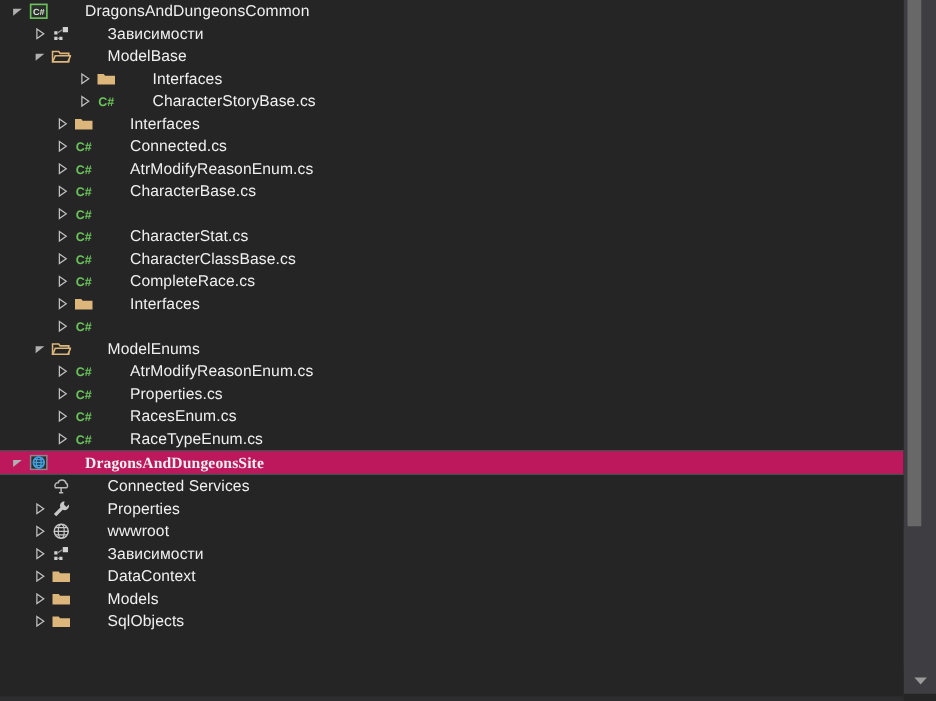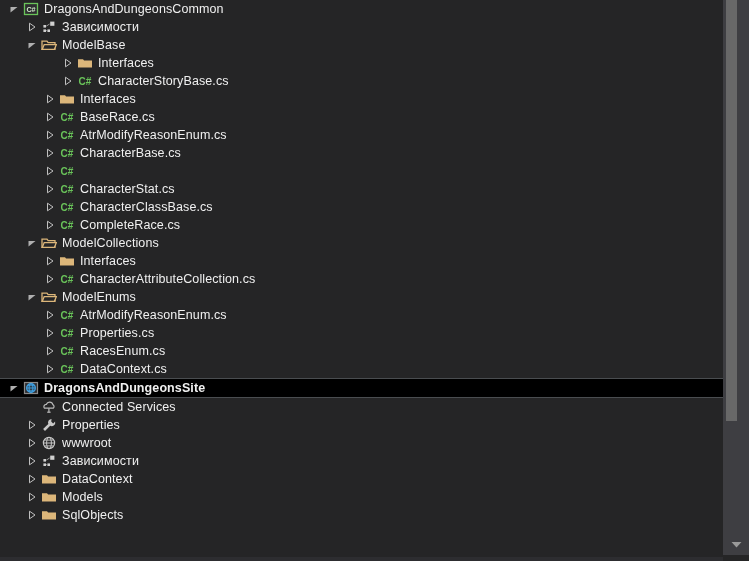--- a/index.html
+++ b/index.html
@@ -29,24 +29,25 @@
     position: relative;
     height: 18px;
     display: flex;
     align-items: center;
     white-space: nowrap;
     font-size: 12.5px;
     color: #f0f0f0;
     cursor: default;
   }
   .row.selected {
-    background: #000000;
+    background: #be185d;
     border-top: 1px solid #4a4d50;
     border-bottom: 1px solid #4a4d50;
     height: 20px;
+    font-family: Liberation Serif, serif;
   }
   .row.selected .label { font-weight: bold; }
 
   .expander {
     width: 16px; min-width: 16px;
     height: 18px;
     display: flex;
     align-items: center;
     justify-content: center;
   }
@@ -54,21 +55,21 @@
 
   .icon {
     width: 18px; min-width: 18px;
     height: 18px;
     display: flex;
     align-items: center;
     justify-content: center;
     margin-right: 4px;
   }
   .icon svg { display: block; }
-  .label { letter-spacing: 0.1px; }
+  .label { letter-spacing: 0.1px; margin-left: 24px; }
 
   
   #vscroll {
     position: absolute;
     top: 0; right: 0;
     width: 26px;
     height: 561px;
     background: #3e3e42;
   }
   #vthumb {
@@ -214,21 +215,21 @@
         <div class="expander">
           <svg width="10" height="10" viewBox="0 0 10 10">
             <path d="M2.5 1.2 L8 5 L2.5 8.8 Z" fill="none" stroke="#c0c0c0" stroke-width="1"></path>
           </svg>
         </div>
         <div class="icon">
           <svg width="16" height="16" viewBox="0 0 16 16">
             <text x="8" y="12" font-family="Liberation Sans, sans-serif" font-size="10" font-weight="bold" fill="#6ac45a" text-anchor="middle">C#</text>
           </svg>
         </div>
-        <span class="label">BaseRace.cs</span>
+        <span class="label">Connected.cs</span>
       </div>
       <div class="row">
         <div style="width: 42px; min-width: 42px; height: 18px;"></div>
         <div class="expander">
           <svg width="10" height="10" viewBox="0 0 10 10">
             <path d="M2.5 1.2 L8 5 L2.5 8.8 Z" fill="none" stroke="#c0c0c0" stroke-width="1"></path>
           </svg>
         </div>
         <div class="icon">
           <svg width="16" height="16" viewBox="0 0 16 16">
@@ -298,77 +299,61 @@
           <svg width="10" height="10" viewBox="0 0 10 10">
             <path d="M2.5 1.2 L8 5 L2.5 8.8 Z" fill="none" stroke="#c0c0c0" stroke-width="1"></path>
           </svg>
         </div>
         <div class="icon">
           <svg width="16" height="16" viewBox="0 0 16 16">
             <text x="8" y="12" font-family="Liberation Sans, sans-serif" font-size="10" font-weight="bold" fill="#6ac45a" text-anchor="middle">C#</text>
           </svg>
         </div>
         <span class="label">CompleteRace.cs</span>
+      </div>
+      <div class="row">
+        <div style="width: 42px; min-width: 42px; height: 18px;"></div>
+        <div class="expander">
+          <svg width="10" height="10" viewBox="0 0 10 10">
+            <path d="M2.5 1.2 L8 5 L2.5 8.8 Z" fill="none" stroke="#c0c0c0" stroke-width="1"></path>
+          </svg>
+        </div>
+        <div class="icon">
+          <svg width="16" height="16" viewBox="0 0 16 16">
+            <path d="M1 4.2 L6 4.2 L7.1 5.6 L15 5.6 L15 12.6 L1 12.6 Z" fill="#dcb67a"></path>
+          </svg>
+        </div>
+        <span class="label">Interfaces</span>
+      </div>
+      <div class="row">
+        <div style="width: 42px; min-width: 42px; height: 18px;"></div>
+        <div class="expander">
+          <svg width="10" height="10" viewBox="0 0 10 10">
+            <path d="M2.5 1.2 L8 5 L2.5 8.8 Z" fill="none" stroke="#c0c0c0" stroke-width="1"></path>
+          </svg>
+        </div>
+        <div class="icon">
+          <svg width="16" height="16" viewBox="0 0 16 16">
+            <text x="8" y="12" font-family="Liberation Sans, sans-serif" font-size="10" font-weight="bold" fill="#6ac45a" text-anchor="middle">C#</text>
+          </svg>
+        </div>
       </div>
       <div class="row">
         <div style="width: 24px; min-width: 24px; height: 18px;"></div>
         <div class="expander">
           <svg width="10" height="10" viewBox="0 0 10 10">
             <path d="M1.5 8.5 L8.5 3 L1.5 3 Z" fill="#b0b0b0"></path>
           </svg>
         </div>
         <div class="icon">
           <svg width="16" height="16" viewBox="0 0 16 16">
             <path d="M1 4.2 L6 4.2 L7.1 5.7 L14 5.7 L14 12.4 L1 12.4 Z" fill="none" stroke="#dcb67a" stroke-width="1.3"></path>
             <path d="M3.2 7.6 L15.4 7.6 L13.3 12.4 L1.2 12.4 Z" fill="#252526" stroke="#dcb67a" stroke-width="1.3"></path>
           </svg>
         </div>
-        <span class="label">ModelCollections</span>
-      </div>
-      <div class="row">
-        <div style="width: 42px; min-width: 42px; height: 18px;"></div>
-        <div class="expander">
-          <svg width="10" height="10" viewBox="0 0 10 10">
-            <path d="M2.5 1.2 L8 5 L2.5 8.8 Z" fill="none" stroke="#c0c0c0" stroke-width="1"></path>
-          </svg>
-        </div>
-        <div class="icon">
-          <svg width="16" height="16" viewBox="0 0 16 16">
-            <path d="M1 4.2 L6 4.2 L7.1 5.6 L15 5.6 L15 12.6 L1 12.6 Z" fill="#dcb67a"></path>
-          </svg>
-        </div>
-        <span class="label">Interfaces</span>
-      </div>
-      <div class="row">
-        <div style="width: 42px; min-width: 42px; height: 18px;"></div>
-        <div class="expander">
-          <svg width="10" height="10" viewBox="0 0 10 10">
-            <path d="M2.5 1.2 L8 5 L2.5 8.8 Z" fill="none" stroke="#c0c0c0" stroke-width="1"></path>
-          </svg>
-        </div>
-        <div class="icon">
-          <svg width="16" height="16" viewBox="0 0 16 16">
-            <text x="8" y="12" font-family="Liberation Sans, sans-serif" font-size="10" font-weight="bold" fill="#6ac45a" text-anchor="middle">C#</text>
-          </svg>
-        </div>
-        <span class="label">CharacterAttributeCollection.cs</span>
-      </div>
-      <div class="row">
-        <div style="width: 24px; min-width: 24px; height: 18px;"></div>
-        <div class="expander">
-          <svg width="10" height="10" viewBox="0 0 10 10">
-            <path d="M1.5 8.5 L8.5 3 L1.5 3 Z" fill="#b0b0b0"></path>
-          </svg>
-        </div>
-        <div class="icon">
-          <svg width="16" height="16" viewBox="0 0 16 16">
-            <path d="M1 4.2 L6 4.2 L7.1 5.7 L14 5.7 L14 12.4 L1 12.4 Z" fill="none" stroke="#dcb67a" stroke-width="1.3"></path>
-            <path d="M3.2 7.6 L15.4 7.6 L13.3 12.4 L1.2 12.4 Z" fill="#252526" stroke="#dcb67a" stroke-width="1.3"></path>
-          </svg>
-        </div>
         <span class="label">ModelEnums</span>
       </div>
       <div class="row">
         <div style="width: 42px; min-width: 42px; height: 18px;"></div>
         <div class="expander">
           <svg width="10" height="10" viewBox="0 0 10 10">
             <path d="M2.5 1.2 L8 5 L2.5 8.8 Z" fill="none" stroke="#c0c0c0" stroke-width="1"></path>
           </svg>
         </div>
         <div class="icon">
@@ -411,21 +396,21 @@
         <div class="expander">
           <svg width="10" height="10" viewBox="0 0 10 10">
             <path d="M2.5 1.2 L8 5 L2.5 8.8 Z" fill="none" stroke="#c0c0c0" stroke-width="1"></path>
           </svg>
         </div>
         <div class="icon">
           <svg width="16" height="16" viewBox="0 0 16 16">
             <text x="8" y="12" font-family="Liberation Sans, sans-serif" font-size="10" font-weight="bold" fill="#6ac45a" text-anchor="middle">C#</text>
           </svg>
         </div>
-        <span class="label">DataContext.cs</span>
+        <span class="label">RaceTypeEnum.cs</span>
       </div>
       <div class="row selected">
         <div style="width: 6px; min-width: 6px; height: 18px;"></div>
         <div class="expander">
           <svg width="10" height="10" viewBox="0 0 10 10">
             <path d="M1.5 8.5 L8.5 3 L1.5 3 Z" fill="#b0b0b0"></path>
           </svg>
         </div>
         <div class="icon">
           <svg width="16" height="16" viewBox="0 0 16 16">

